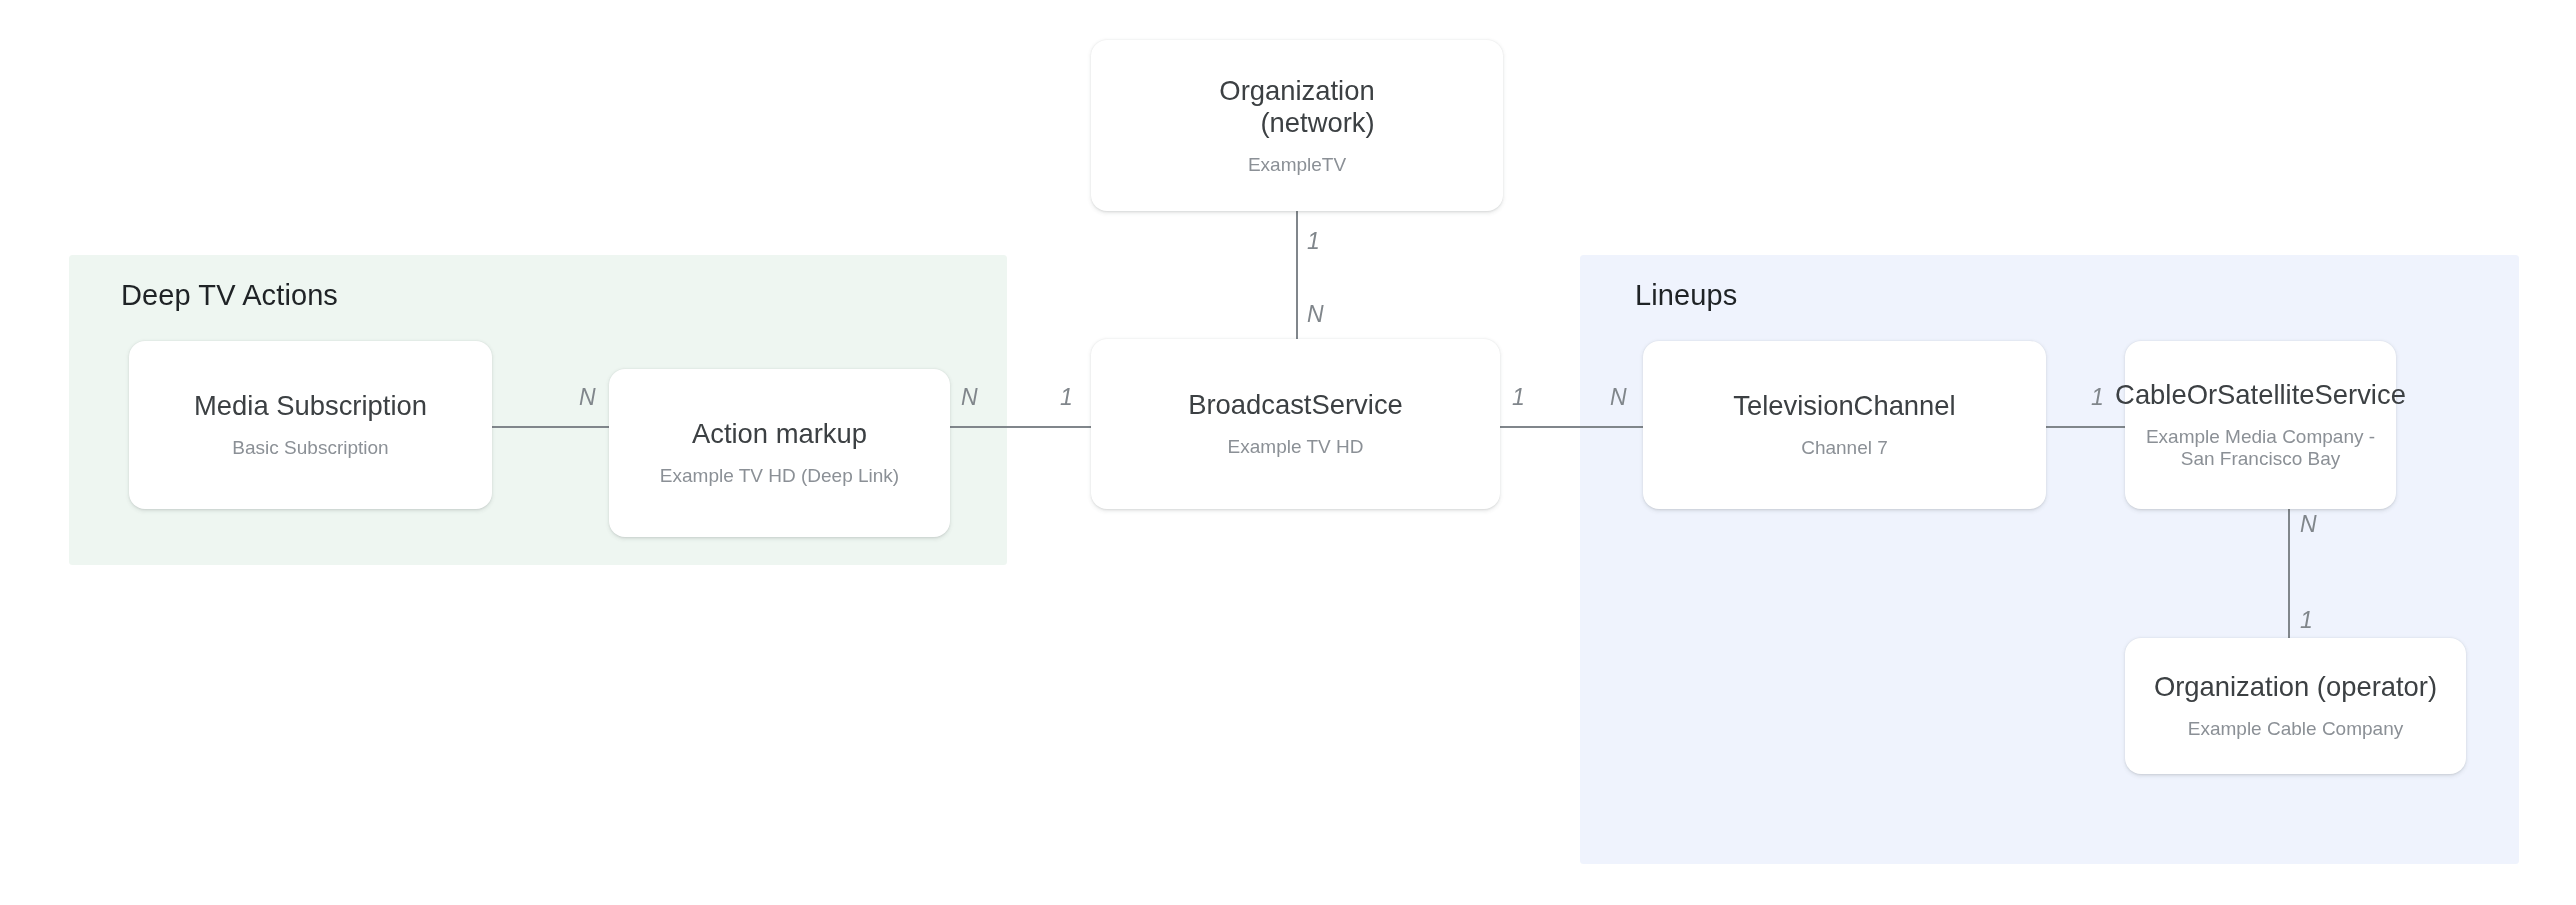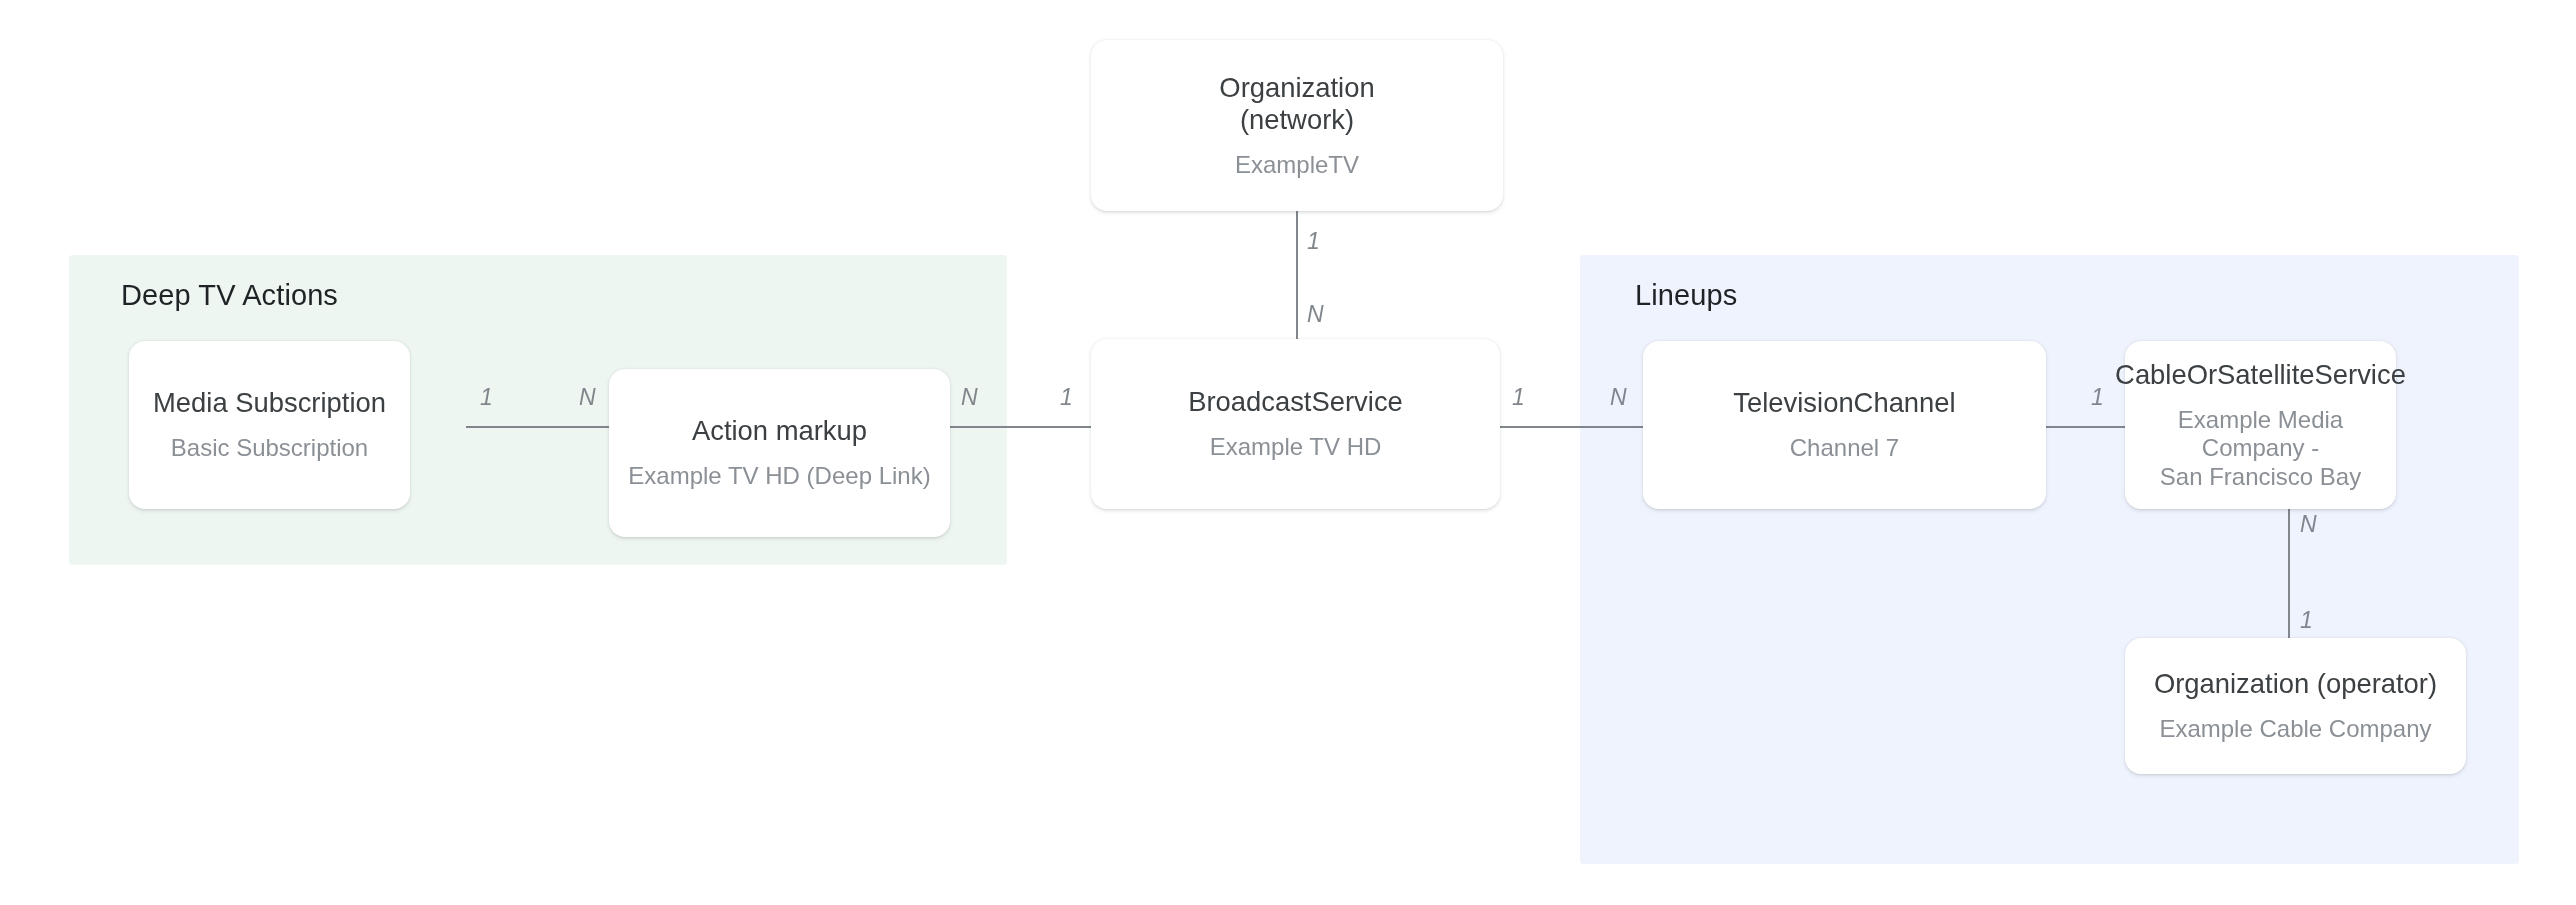--- a/index.html
+++ b/index.html
@@ -48,27 +48,27 @@
     align-items: center;
     justify-content: center;
     box-sizing: border-box;
     padding: 8.8px 16px;
     z-index: 5;
   }
   .node-title {
     font-size: 27.4px;
     color: #3c4043;
     line-height: 1.16;
-    text-align: center;
+    text-align: right;
     font-weight: 400;
     white-space: pre-line;
   }
   .node-sub {
     margin-top: 15px;
-    font-size: 24px;
+    font-size: 19px;
     color: #8b9096;
     line-height: 1.18;
     text-align: center;
     font-weight: 400;
     white-space: pre-line;
   }
 
   
   .edge-h {
     position: absolute;
@@ -126,21 +126,21 @@
   <div class="card-lbl" style="left:2091px; top:384px;">1</div>
   <div class="card-lbl" style="left:2300px; top:511px;">N</div>
   <div class="card-lbl" style="left:2300px; top:607px;">1</div>
 
   <div class="node" style="left:1091px; top:40px; width:412px; height:171px;">
     <div class="node-title">Organization
 (network)</div>
     <div class="node-sub">ExampleTV</div>
   </div>
 
-  <div class="node" style="left:129px; top:341px; width:281px; height:168px;">
+  <div class="node" style="left:129px; top:341px; width:363px; height:168px;">
     <div class="node-title">Media Subscription</div>
     <div class="node-sub">Basic Subscription</div>
   </div>
 
   <div class="node" style="left:609px; top:341px; width:341px; height:168px;margin-top:28px;">
     <div class="node-title">Action markup</div>
     <div class="node-sub">Example TV HD (Deep Link)</div>
   </div>
 
   <div class="node" style="left:1091px; top:339px; width:409px; height:170px;">

